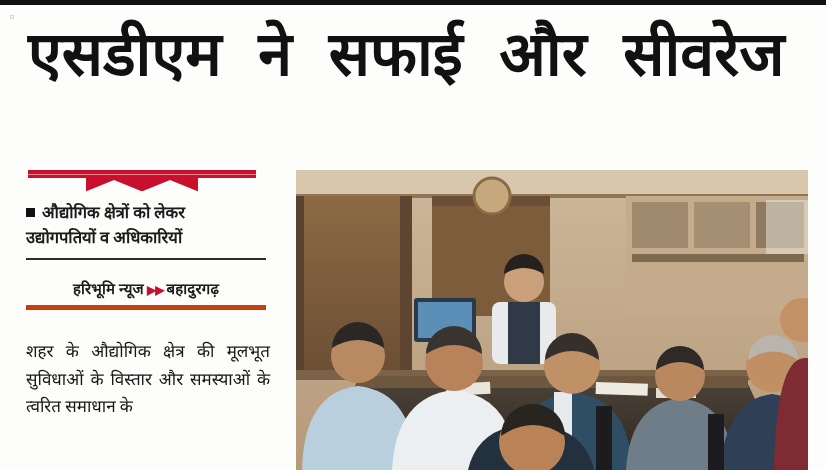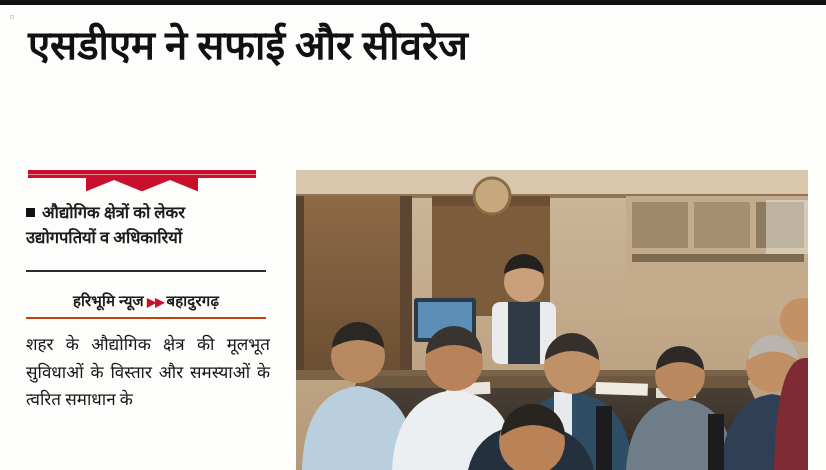--- a/index.html
+++ b/index.html
@@ -39,23 +39,23 @@
     color: #9a9a9a;
     line-height: 10px;
   }
   
   .headline {
     position: absolute;
     left: 28px;
     top: 22px;
     width: 778px;
     color: #111111;
-    font-family: Liberation Serif, serif;
+    font-family: Liberation Mono, monospace;
     font-weight: bold;
-    font-size: 40px;
+    font-size: 61px;
     line-height: 1.22;
     letter-spacing: 0px;
     text-align: left;
   }
   .headline .line {
     display: block;
     white-space: nowrap;
   }
   .headline .line2 {
     margin-top: 2px;
@@ -72,56 +72,56 @@
     height: 22px;
     position: relative;
     margin-left: 2px;
   }
   .ornament svg { display: block; }
 
   .kicker-box {
     margin-top: 8px;
     width: 240px;
     border-bottom: 2px solid #2b2b2b;
-    padding-bottom: 20px;
+    padding-bottom: 8px;
   }
   .kicker {
     font-family: "Liberation Serif", serif;
     font-size: 16.5px;
     line-height: 1.52;
     color: #1b1b1b;
     font-weight: bold;
   }
   .kicker .sq {
     display: inline-block;
     width: 9px;
     height: 9px;
     background: #111111;
     margin-right: 7px;
     vertical-align: 1px;
   }
   .byline {
     margin-top: 18px;
     width: 240px;
-    border-bottom: 2px solid #c2410c;
+    border-bottom: 5px solid #c2410c;
     padding-bottom: 7px;
     text-align: center;
     font-size: 15px;
     font-weight: bold;
     color: #1b1b1b;
     letter-spacing: 0.2px;
   }
   .byline .arrows {
     color: #c8102e;
     font-size: 12px;
     letter-spacing: -1px;
     margin: 0 3px;
   }
   .body-text {
-    margin-top: 12px;
+    margin-top: 28px;
     width: 244px;
     font-size: 17px;
     line-height: 1.62;
     color: #171717;
     text-align: justify;
     font-family: "Liberation Serif", serif;
   }
   
   .photo {
     position: absolute;

